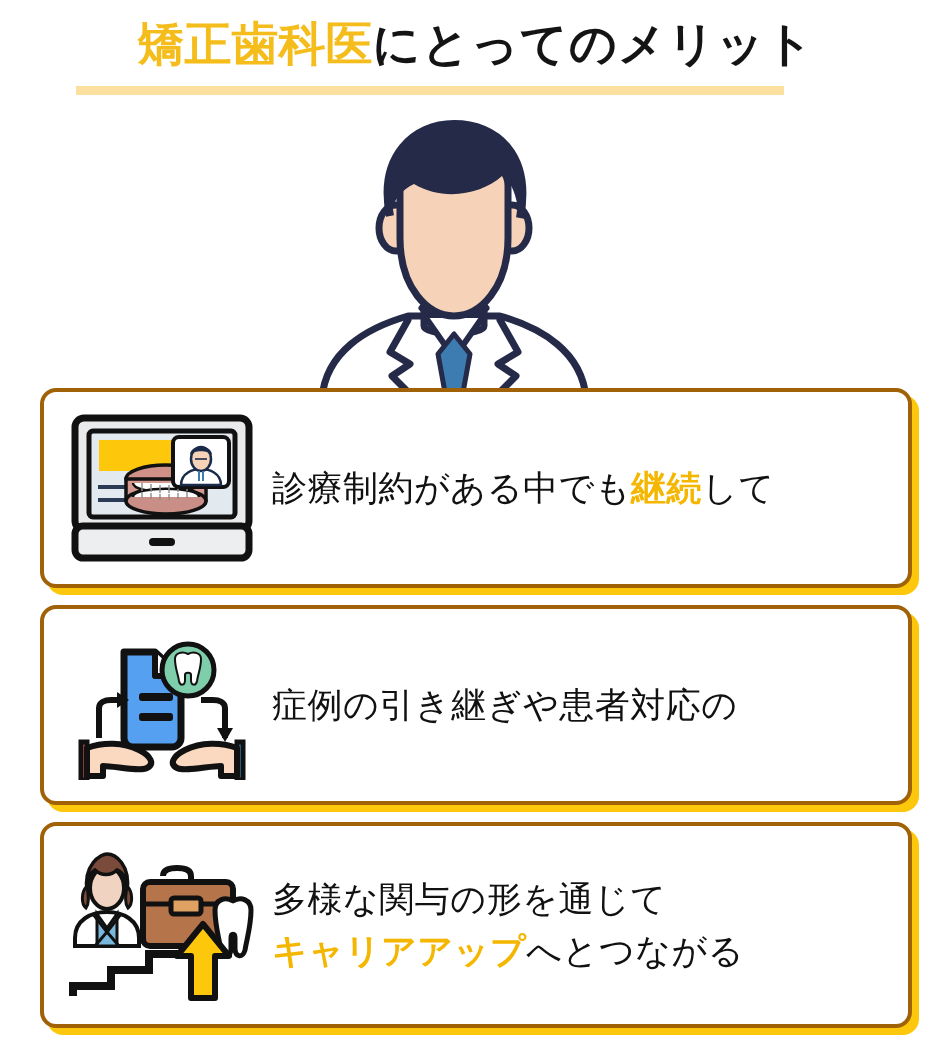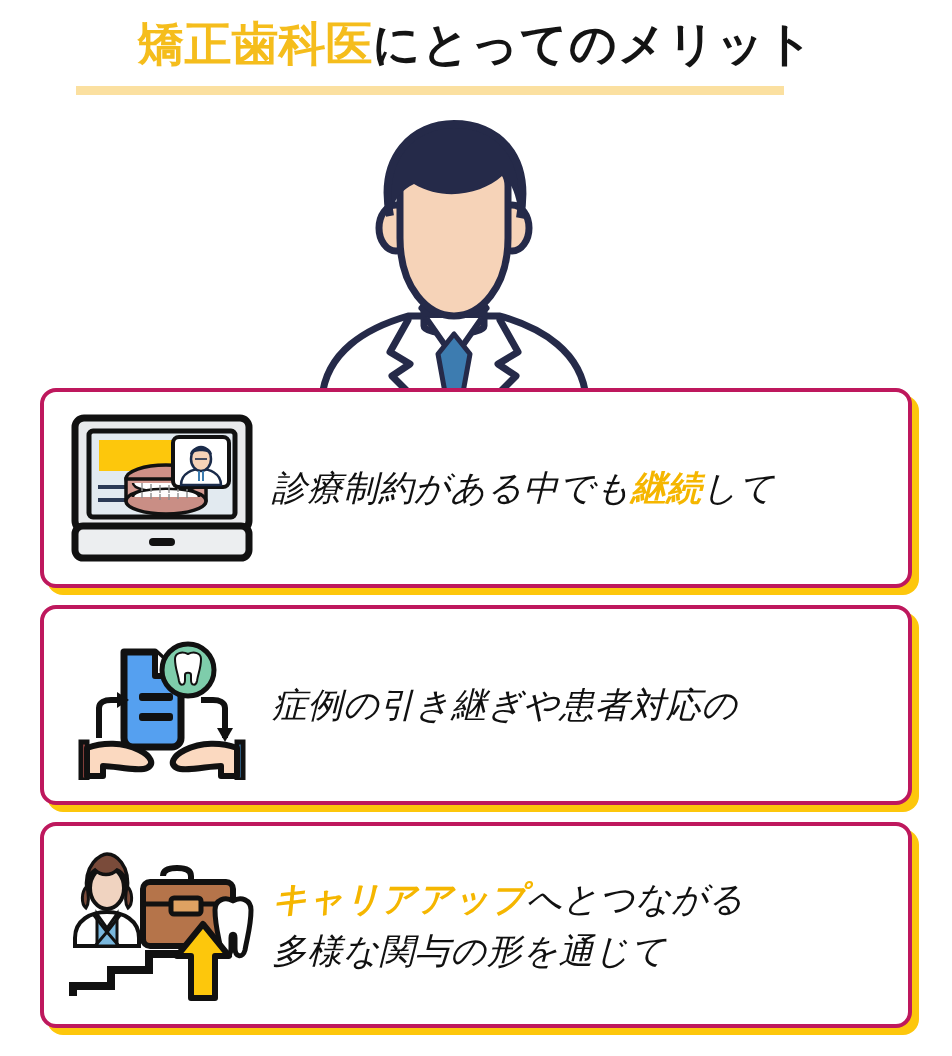--- a/index.html
+++ b/index.html
@@ -69,28 +69,27 @@
   .cards {
     position: absolute;
     left: 0;
     top: 388px;
     width: 952px;
   }
   .card {
     position: relative;
     margin: 0 40px 17px 40px;
     background: #ffffff;
-    border: 4px solid #be185d;
+    border: 4px solid #a16207;
     border-radius: 16px;
     box-shadow: 7px 7px 0 0 #fdc70c;
     box-sizing: border-box;
     display: flex;
     align-items: center;
     padding: 14px 18px 14px 20px;
-    font-style: italic;
   }
   .card-1 { height: 200px; }
   .card-2 { height: 200px; }
   .card-3 { height: 206px; }
 
   .card-icon {
     flex: 0 0 196px;
     height: 160px;
     display: flex;
     align-items: center;
@@ -256,18 +255,18 @@
 
         <path d="M148 64 C148 54 158 50 166 55 C174 50 184 54 184 64 C184 80 180 92 178 104 C176 112 168 112 168 102 L168 92 C168 87 164 87 164 92 L164 102 C164 112 156 112 154 104 C152 92 148 80 148 64 Z" fill="#ffffff" stroke="#111111" stroke-width="5" stroke-linejoin="round"></path>
 
         <path d="M6 150 L6 140 L44 140 L44 124 L82 124 L82 108 L120 108" fill="none" stroke="#111111" stroke-width="8" stroke-linejoin="miter"></path>
         <path d="M6 150 L120 150" stroke="#ffffff" stroke-width="0"></path>
 
         <path d="M124 152 L124 110 L110 110 L136 78 L162 110 L148 110 L148 152 Z" fill="#fdc70c" stroke="#111111" stroke-width="6" stroke-linejoin="round"></path>
       </svg>
     </div>
     <div class="card-text">
+      <span class="card-line"><span>多様な関与の形を通じて</span><span class="hl"></span><span></span></span>
       <span class="card-line"><span></span><span class="hl">キャリアアップ</span><span>へとつながる</span></span>
-      <span class="card-line"><span>多様な関与の形を通じて</span><span class="hl"></span><span></span></span>
     </div>
   </div>
 
 </div>
 
 </body></html>

